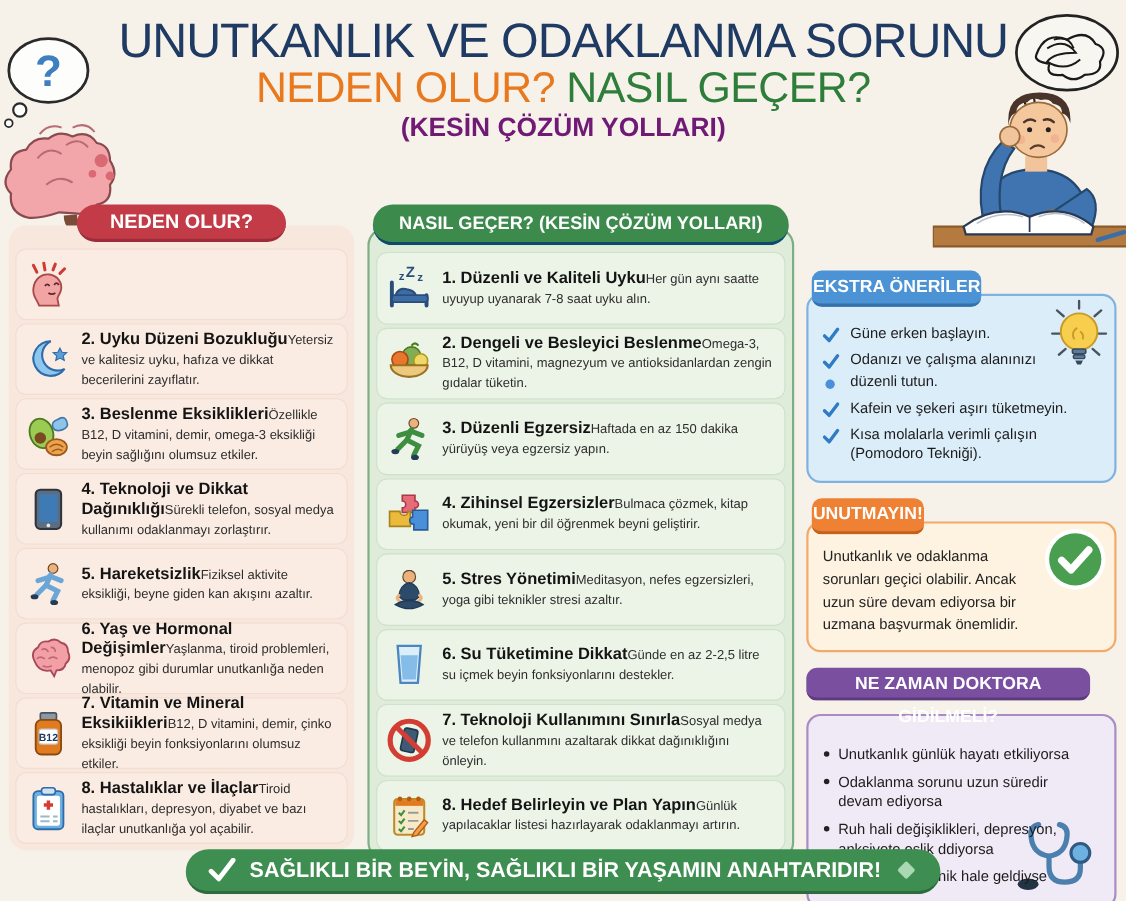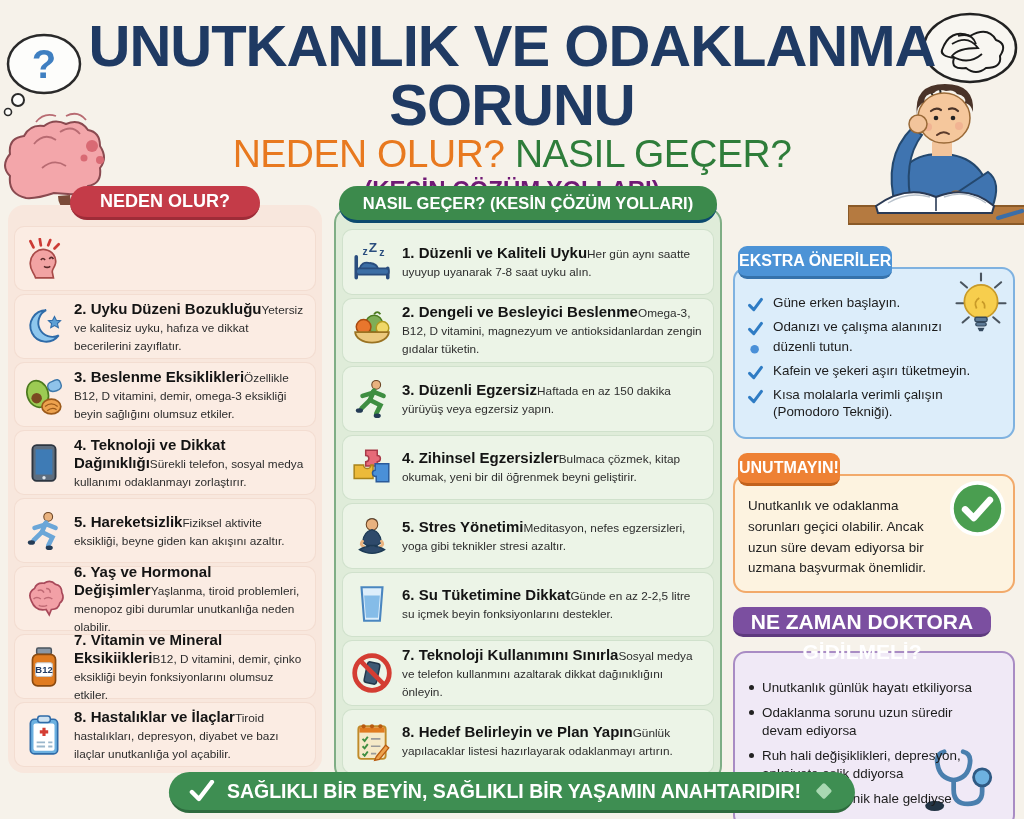--- a/index.html
+++ b/index.html
@@ -1,21 +1,21 @@
 <!DOCTYPE html>
 <html><head>
 <meta charset="utf-8">
 <style>
   html,body{margin:0;padding:0;}
   body{width:1024px;height:819px;overflow:hidden;font-family:"Liberation Sans",sans-serif;}
   .page{position:relative;width:1024px;height:819px;background:#f6f2ea;overflow:hidden;}
 
   
   .title-wrap{position:absolute;top:16px;left:0;right:0;text-align:center;z-index:1;}
-  .t1{font-size:58px;font-weight:bold;letter-spacing:-1px;color:#1f3a63;line-height:1.02;}
+  .t1{font-size:44px;font-weight:normal;letter-spacing:-1px;color:#1f3a63;line-height:1.02;}
   .t2{font-size:39px;font-weight:normal;letter-spacing:-0.5px;margin-top:0;line-height:1.0;}
   .t2 .orange{color:#e8791f;}
   .t2 .green{color:#2e7d3a;}
   .t3{font-size:24px;font-weight:bold;color:#701a75;margin-top:5px;line-height:1.0;}
 
   .illus{position:absolute;z-index:0;}
   .illus-brain{left:-4px;top:26px;width:142px;height:186px;}
   .illus-student{right:-2px;top:6px;width:178px;height:232px;}
 
   
@@ -38,21 +38,21 @@
   .icn svg{width:100%;height:100%;}
   .item-text{flex:1;min-width:0;}
   .item-title{font-size:15px;font-weight:bold;color:#141414;line-height:1.15;margin-bottom:2px;}
   .item-desc{font-size:11.8px;color:#2d2d2d;line-height:1.24;}
 
   
   .col-side{position:absolute;left:733px;top:246px;width:282px;}
   .sbadge{display:inline-block;position:relative;z-index:2;color:#fff;font-weight:bold;border-radius:9px;padding:0 1px;height:30px;line-height:30px;font-size:16px;margin-left:5px;}
   .badge-blue{background:#4c93d6;border-bottom:3px solid #3572ab;}
   .badge-orange{background:#ee8134;border-bottom:3px solid #c2621d;}
-  .badge-purple{background:#7b4fa0;border-bottom:3px solid #5e3a7e;font-size:21px;padding:0 12px;margin-left:0;width:258px;box-sizing:border-box;text-align:center;border-radius:10px;}
+  .badge-purple{background:#7b4fa0;border-bottom:3px solid #5e3a7e;font-size:16px;padding:0 12px;margin-left:0;width:258px;box-sizing:border-box;text-align:center;border-radius:10px;}
   .spanel{position:relative;margin-top:-12px;border-radius:13px;box-sizing:border-box;}
   .panel-blue{background:#dcedfa;border:2px solid #7fb2e0;padding:20px 10px 10px 12px;min-height:172px;}
   .panel-cream{background:#fdf3e0;border:2px solid #f2aa6b;padding:20px 66px 12px 13px;min-height:100px;}
   .panel-purple{background:#f0e9f6;border:2px solid #a98cc4;padding:18px 8px 10px 12px;min-height:148px;}
   .box{margin-bottom:0;}
   .box+.box{margin-top:14px;}
 
   .chk-row{display:flex;align-items:flex-start;gap:9px;margin:6px 0;font-size:13.4px;color:#1c1c1c;line-height:1.25;}
   .blt{width:17px;height:17px;flex:0 0 17px;margin-top:1px;}
   .blt svg{width:100%;height:100%;}

